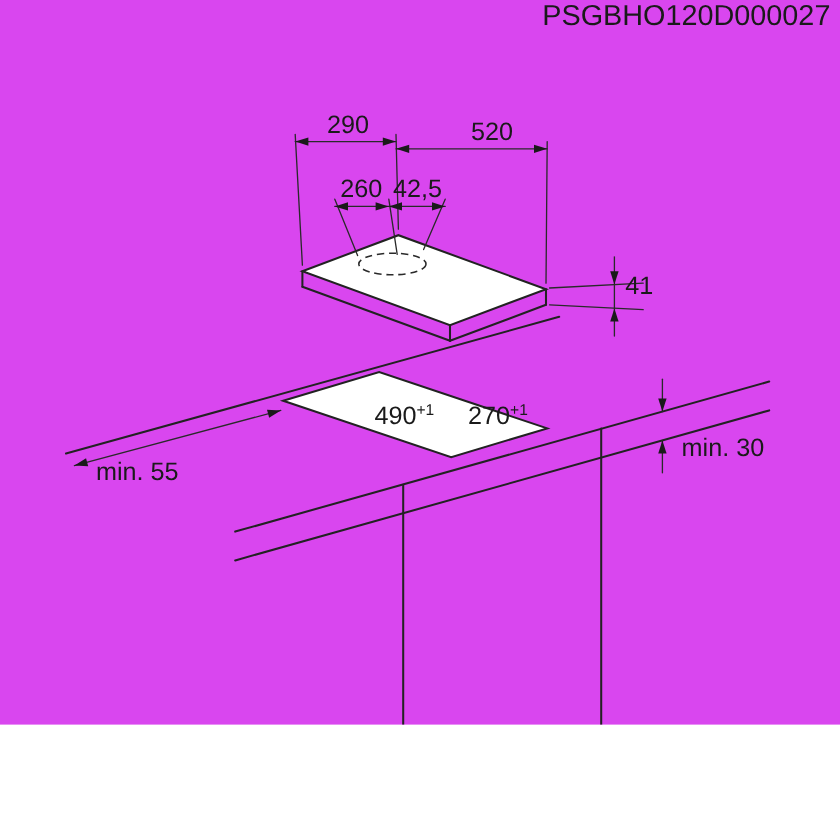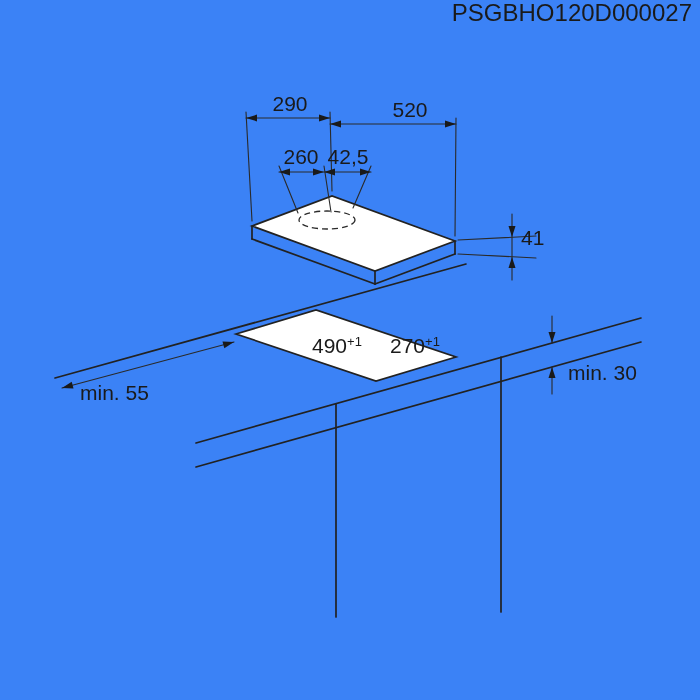--- a/index.html
+++ b/index.html
@@ -1,19 +1,19 @@
 <!DOCTYPE html>
 <html><head>
 <meta charset="utf-8">
 <style>
   html,body{margin:0;padding:0;background:#fff;}
   .stage{
     position:relative;
-    width:700px;height:700px;
-    background:#3b82f6;
+    width:700px;height:604px;
+    background:#d946ef;
     font-family:"Liberation Sans", sans-serif;
     overflow:hidden;
   }
   svg text{
     font-family:"Liberation Sans", sans-serif;
     fill:#1a1a1a;
   }
   .title-text{font-size:24px;}
   .dim-text{font-size:21px;}
   .sup{font-size:13px;}

